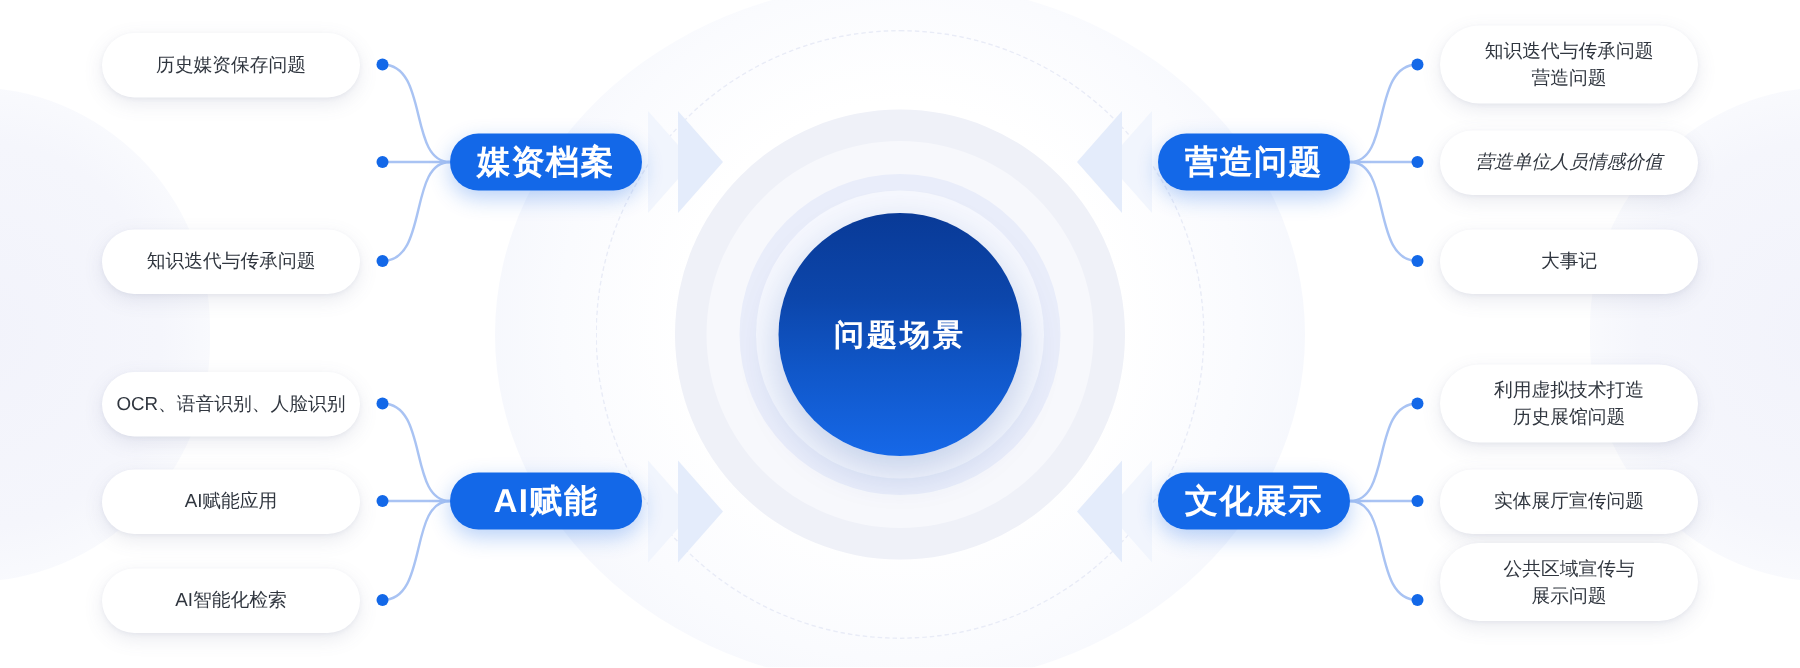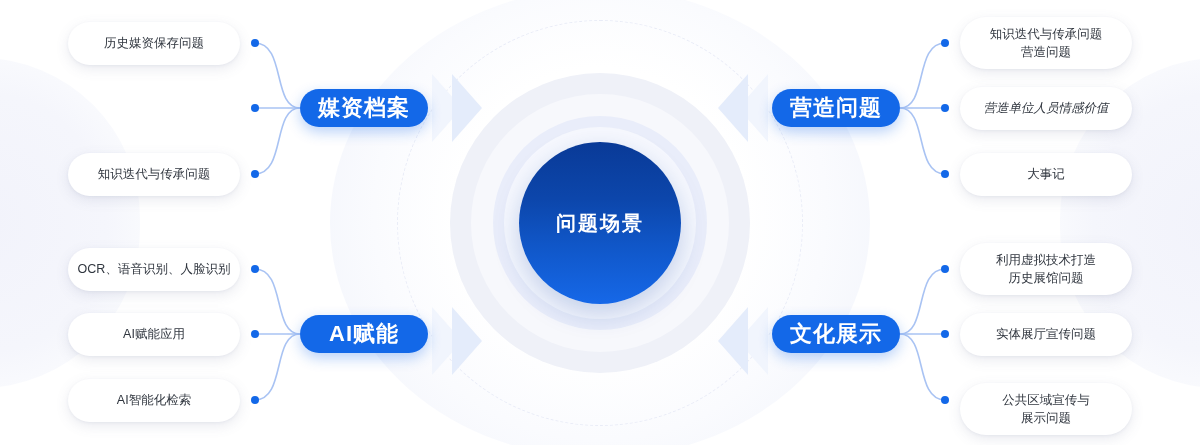--- a/index.html
+++ b/index.html
@@ -246,18 +246,18 @@
   <div class="cat-pill" style="left:772px; top:315px;">
     <span class="cat-pill-label">文化展示</span>
   </div>
   <div class="leaf-pill two-line" style="left:960px; top:243px;">
     <span class="leaf-pill-label">利用虚拟技术打造
 历史展馆问题</span>
   </div>
   <div class="leaf-pill" style="left:960px; top:313px;">
     <span class="leaf-pill-label">实体展厅宣传问题</span>
   </div>
-  <div class="leaf-pill two-line" style="left:960px; top:383px;">
+  <div class="leaf-pill two-line" style="left:960px; top:362px;">
     <span class="leaf-pill-label">公共区域宣传与
 展示问题</span>
   </div>
 
 </div>
 
 </body></html>

